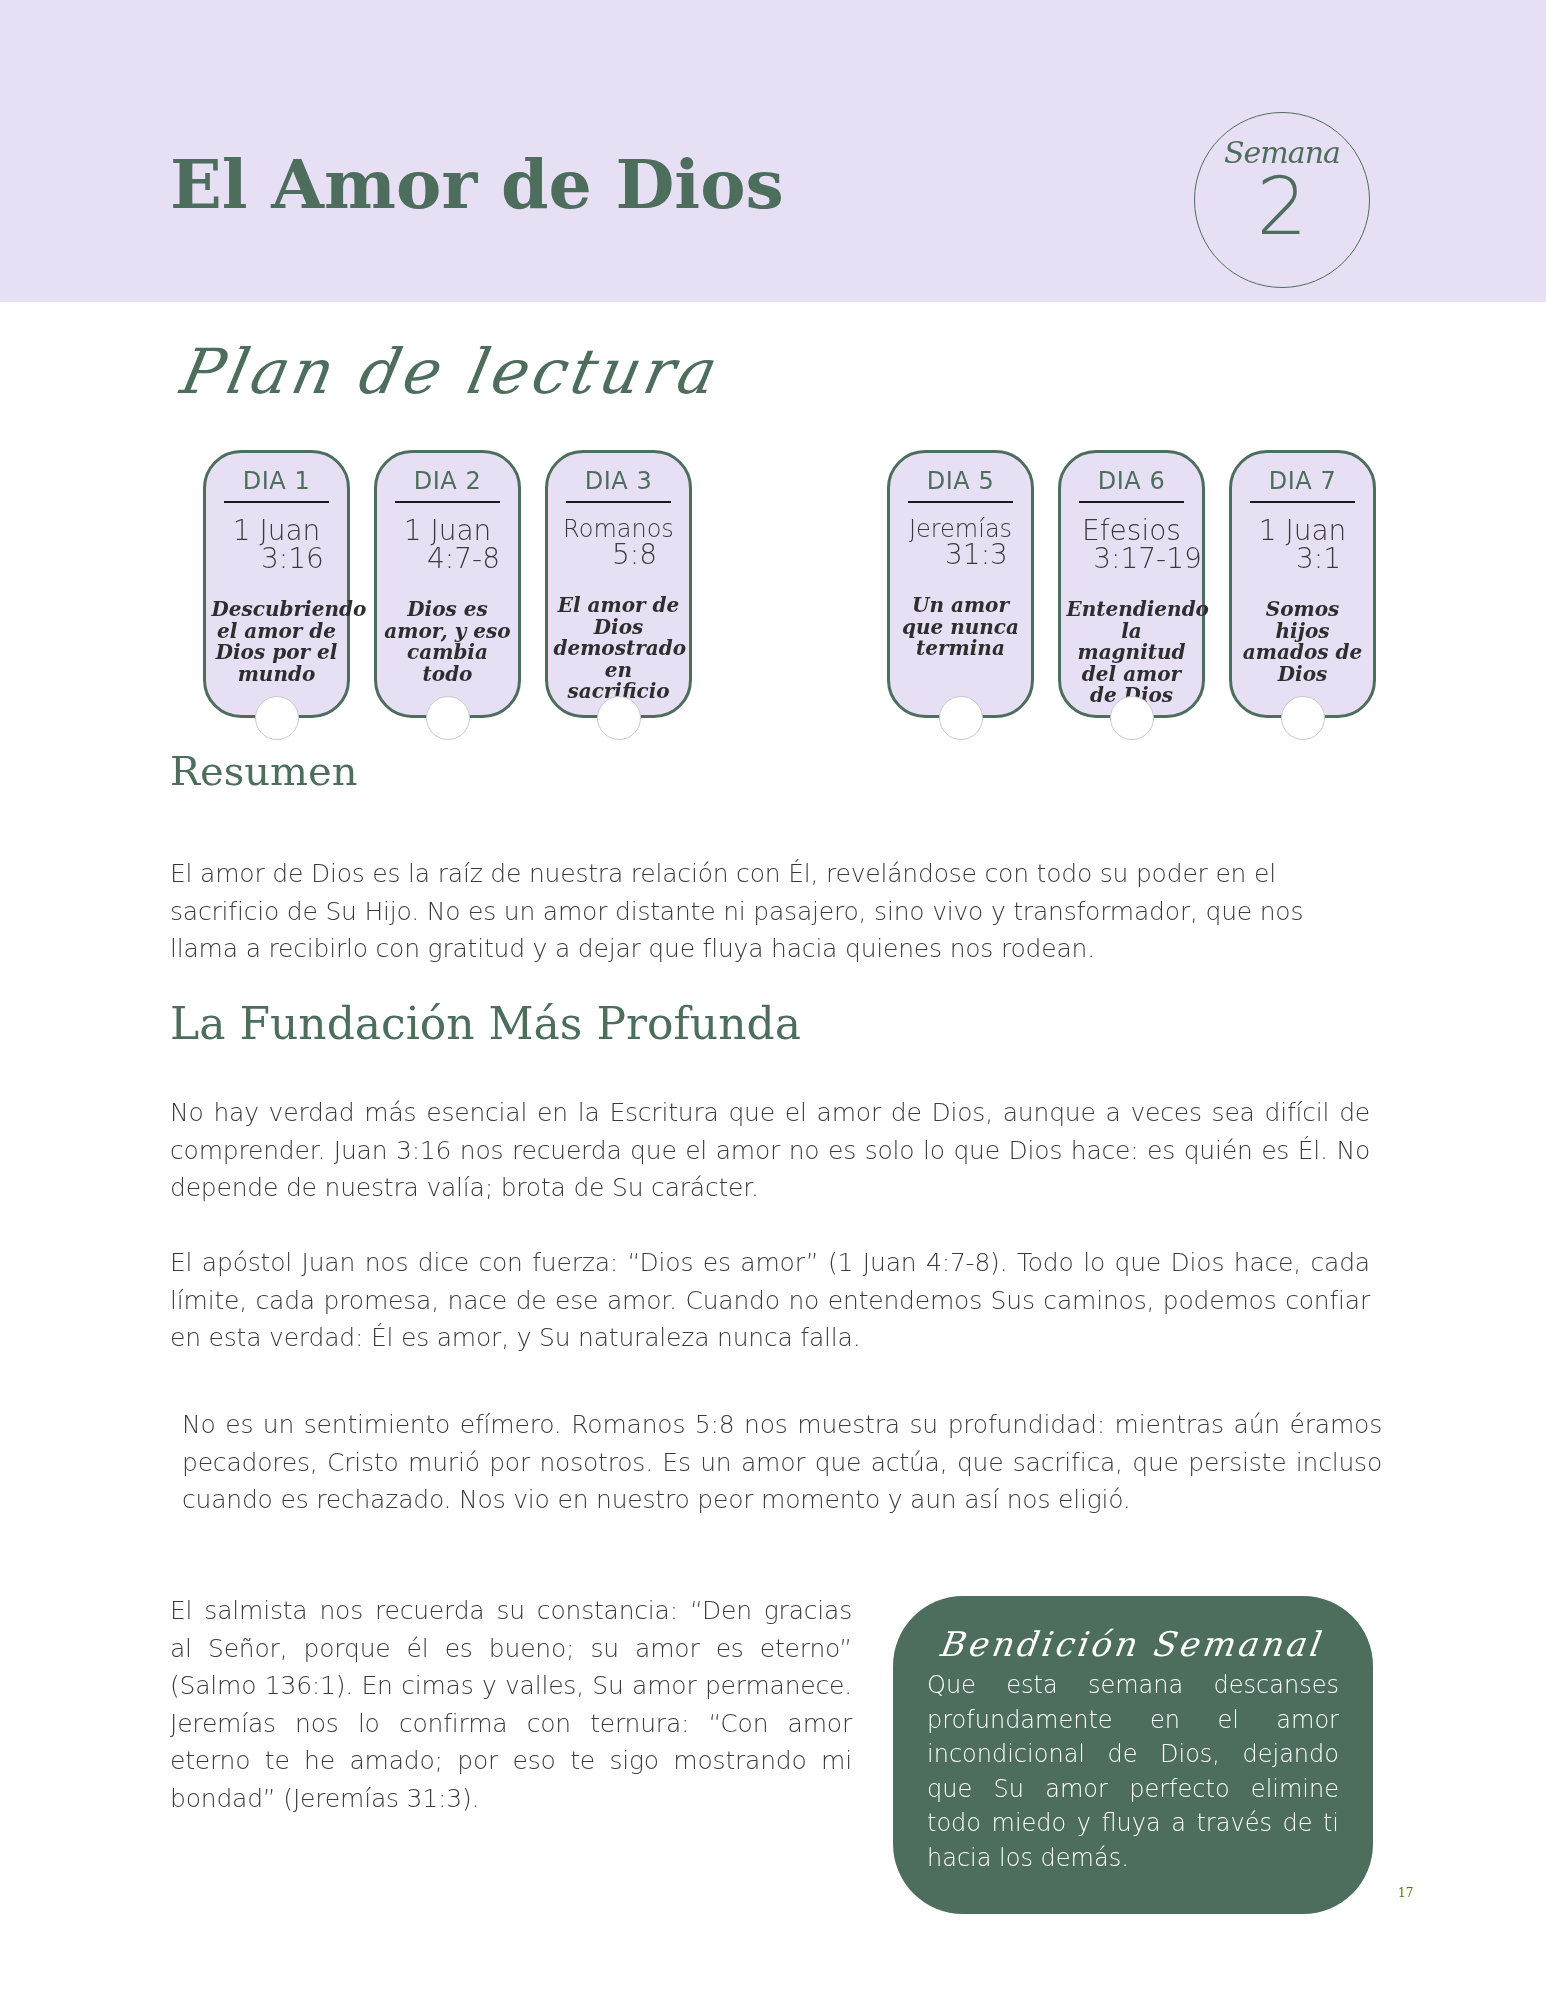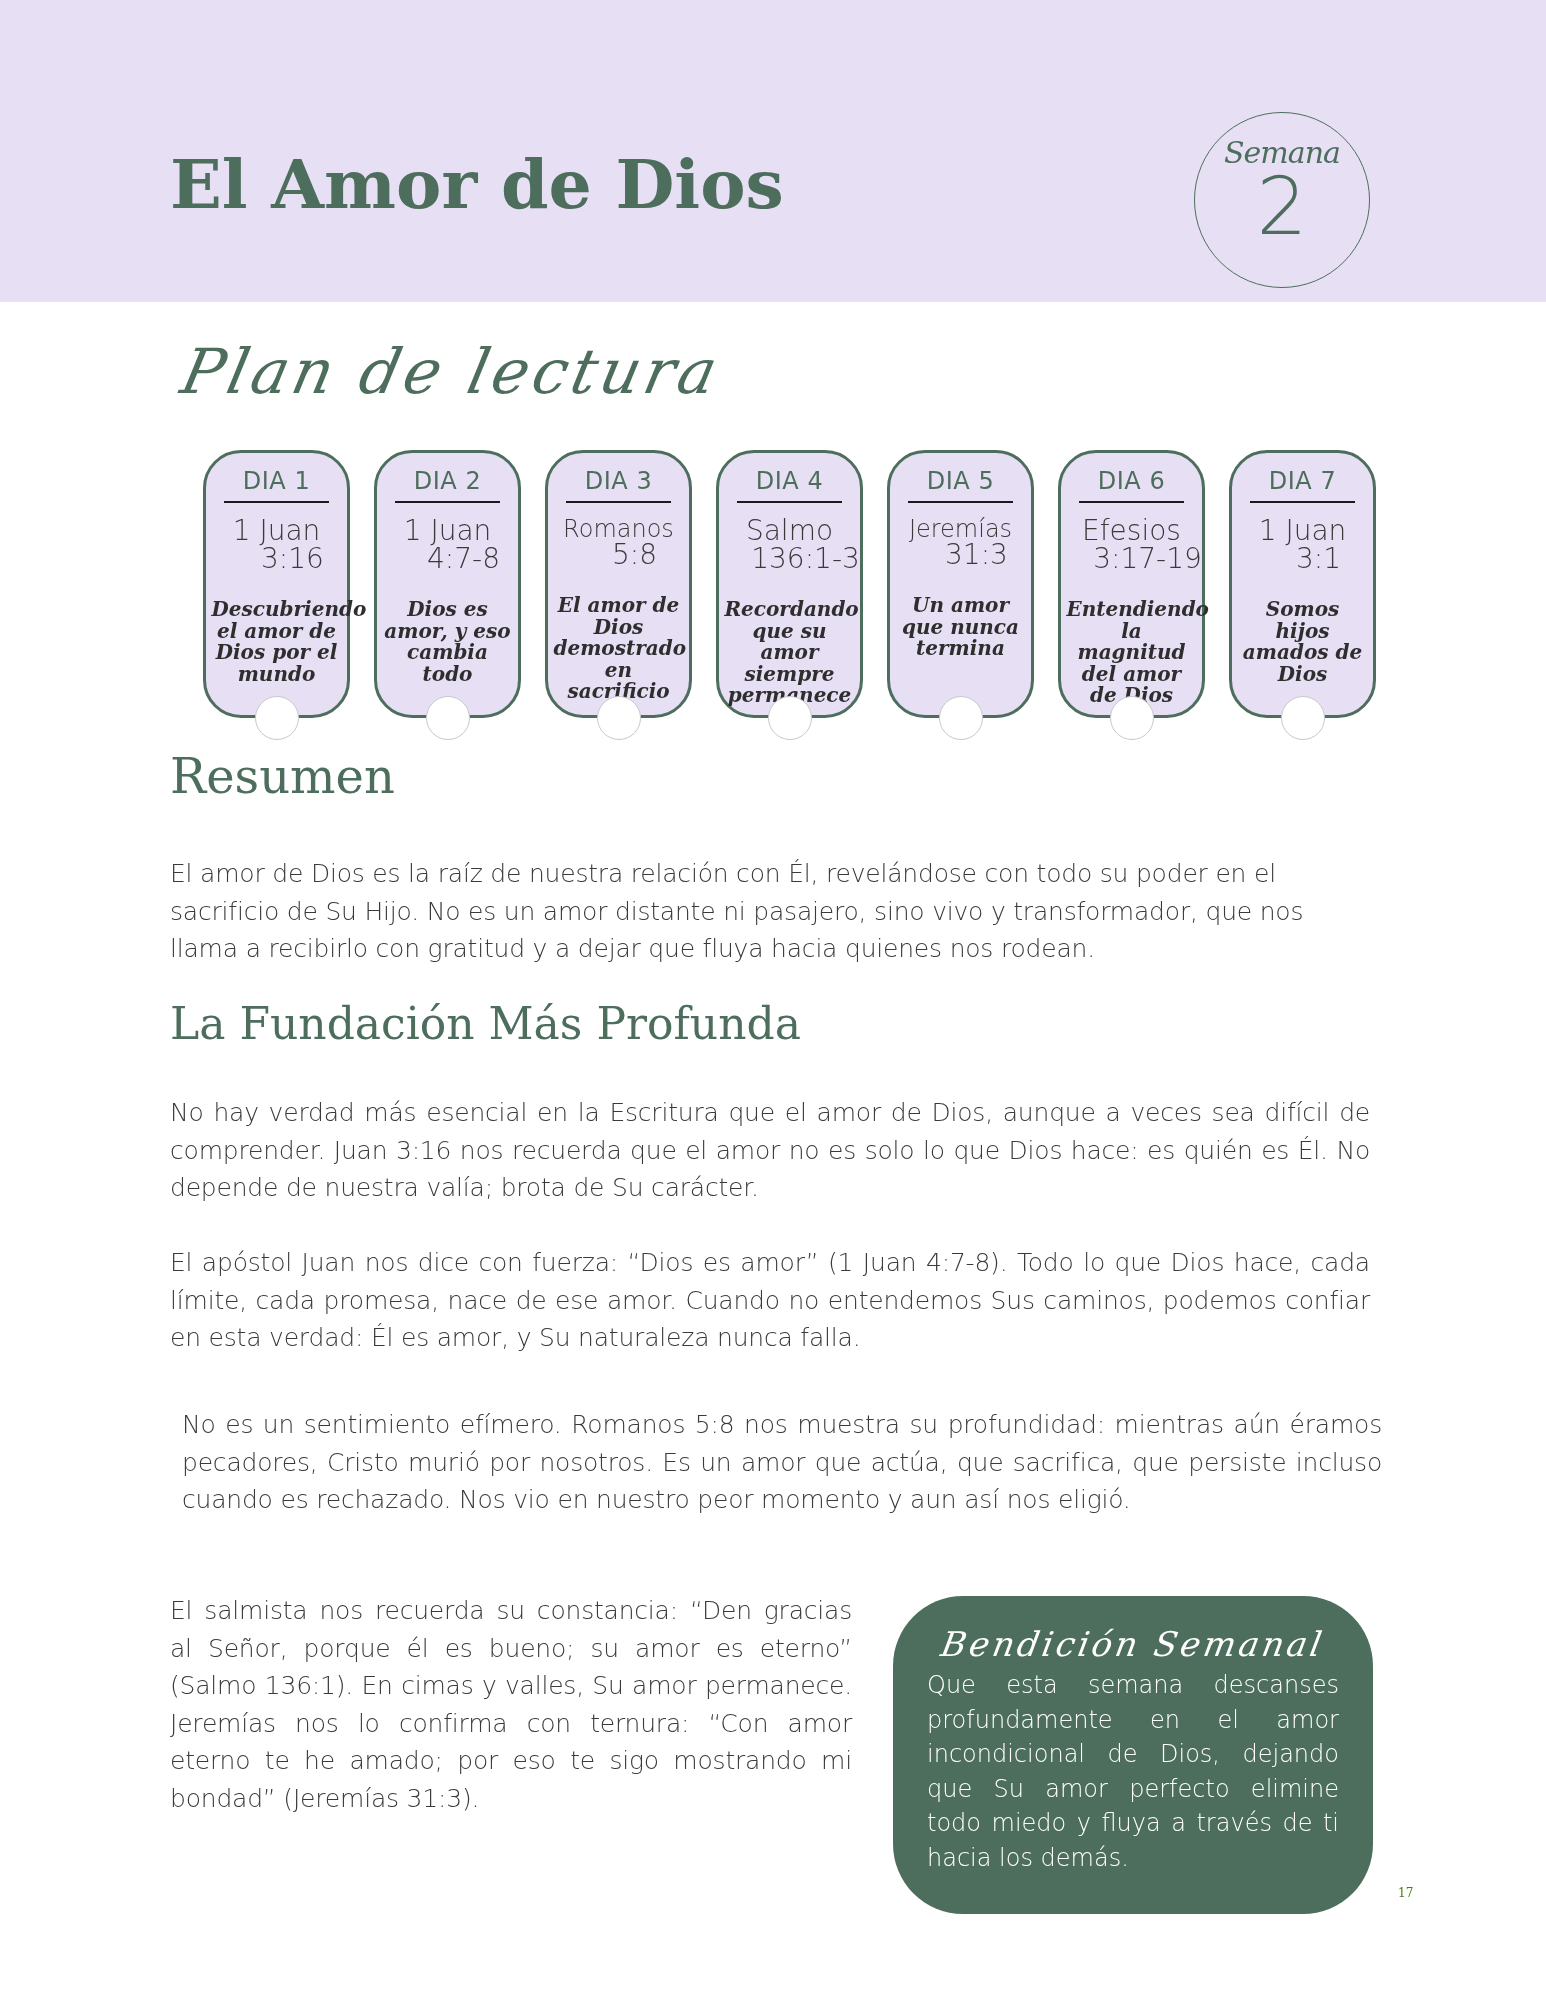--- a/index.html
+++ b/index.html
@@ -24,21 +24,21 @@
   .card-rule { width:105px; height:2px; background:#1a1a1a; margin:6px auto 0; }
   .card-ref { margin-top:14px; font-family:"DejaVu Sans", sans-serif; font-weight:300; color:#3a3a3a; line-height:1.0; }
   .card-ref .ref-book { display:block; font-size:28px; }
   .card-ref .ref-verse { display:block; font-size:28px;padding-left:32px; }
   .card-ref.small .ref-book { font-size:24px; }
   .card-desc { margin:26px auto 0; width:130px; font-family:"DejaVu Serif", serif; font-style:italic;
                font-size:20px; line-height:1.08; color:#2e2e2e;font-weight:bold; }
   .card-check { position:absolute; left:50%; bottom:-25px; margin-left:-22px; width:44px; height:44px;
                 border-radius:50%; background:#ffffff; border:1px solid #c9c9c9; box-sizing:border-box; }
   .section-heading { position:absolute; left:170px; font-family:"DejaVu Serif", serif; color:#4e6e5d; font-weight:normal; }
-  .h-resumen { top:748px; font-size:48px; }
+  .h-resumen { top:748px; font-size:40px; }
   .h-fundacion { top:998px; font-size:44px; }
   .para { position:absolute; left:170px; width:1200px; font-family:"DejaVu Sans", sans-serif; font-weight:300;
           font-size:25px; line-height:37.5px; color:#3a3a3a; text-align:justify; letter-spacing:-0.2px; }
   .p-resumen { top:855px; text-align:left; }
   .p1 { top:1094px; }
   .p2 { top:1244px; }
   .p3 { top:1394px; }
   .p4 { top:1592px; width:682px; }
   .blessing { position:absolute; left:893px; top:1596px; width:480px; height:318px; background:#4e6e5d;
               border-radius:70px; color:#ffffff; box-sizing:border-box; padding:0 34px; }
@@ -85,30 +85,20 @@
   <div class="card" style="left:342px;">
     <div class="card-day">DIA 3</div>
     <div class="card-rule"></div>
     <div class="card-ref small">
       <span class="ref-book">Romanos</span>
       <span class="ref-verse">5:8</span>
     </div>
     <div class="card-desc">El amor de Dios demostrado en sacrificio</div>
     <div class="card-check"></div>
   </div>
-  <div class="card" style="left:513px;">
-    <div class="card-day">DIA 4</div>
-    <div class="card-rule"></div>
-    <div class="card-ref">
-      <span class="ref-book">Salmo</span>
-      <span class="ref-verse">136:1-3</span>
-    </div>
-    <div class="card-desc">Recordando que su amor siempre permanece</div>
-    <div class="card-check"></div>
-  </div>
   <div class="card" style="left:684px;">
     <div class="card-day">DIA 5</div>
     <div class="card-rule"></div>
     <div class="card-ref small">
       <span class="ref-book">Jeremías</span>
       <span class="ref-verse">31:3</span>
     </div>
     <div class="card-desc">Un amor que nunca termina</div>
     <div class="card-check"></div>
   </div>

